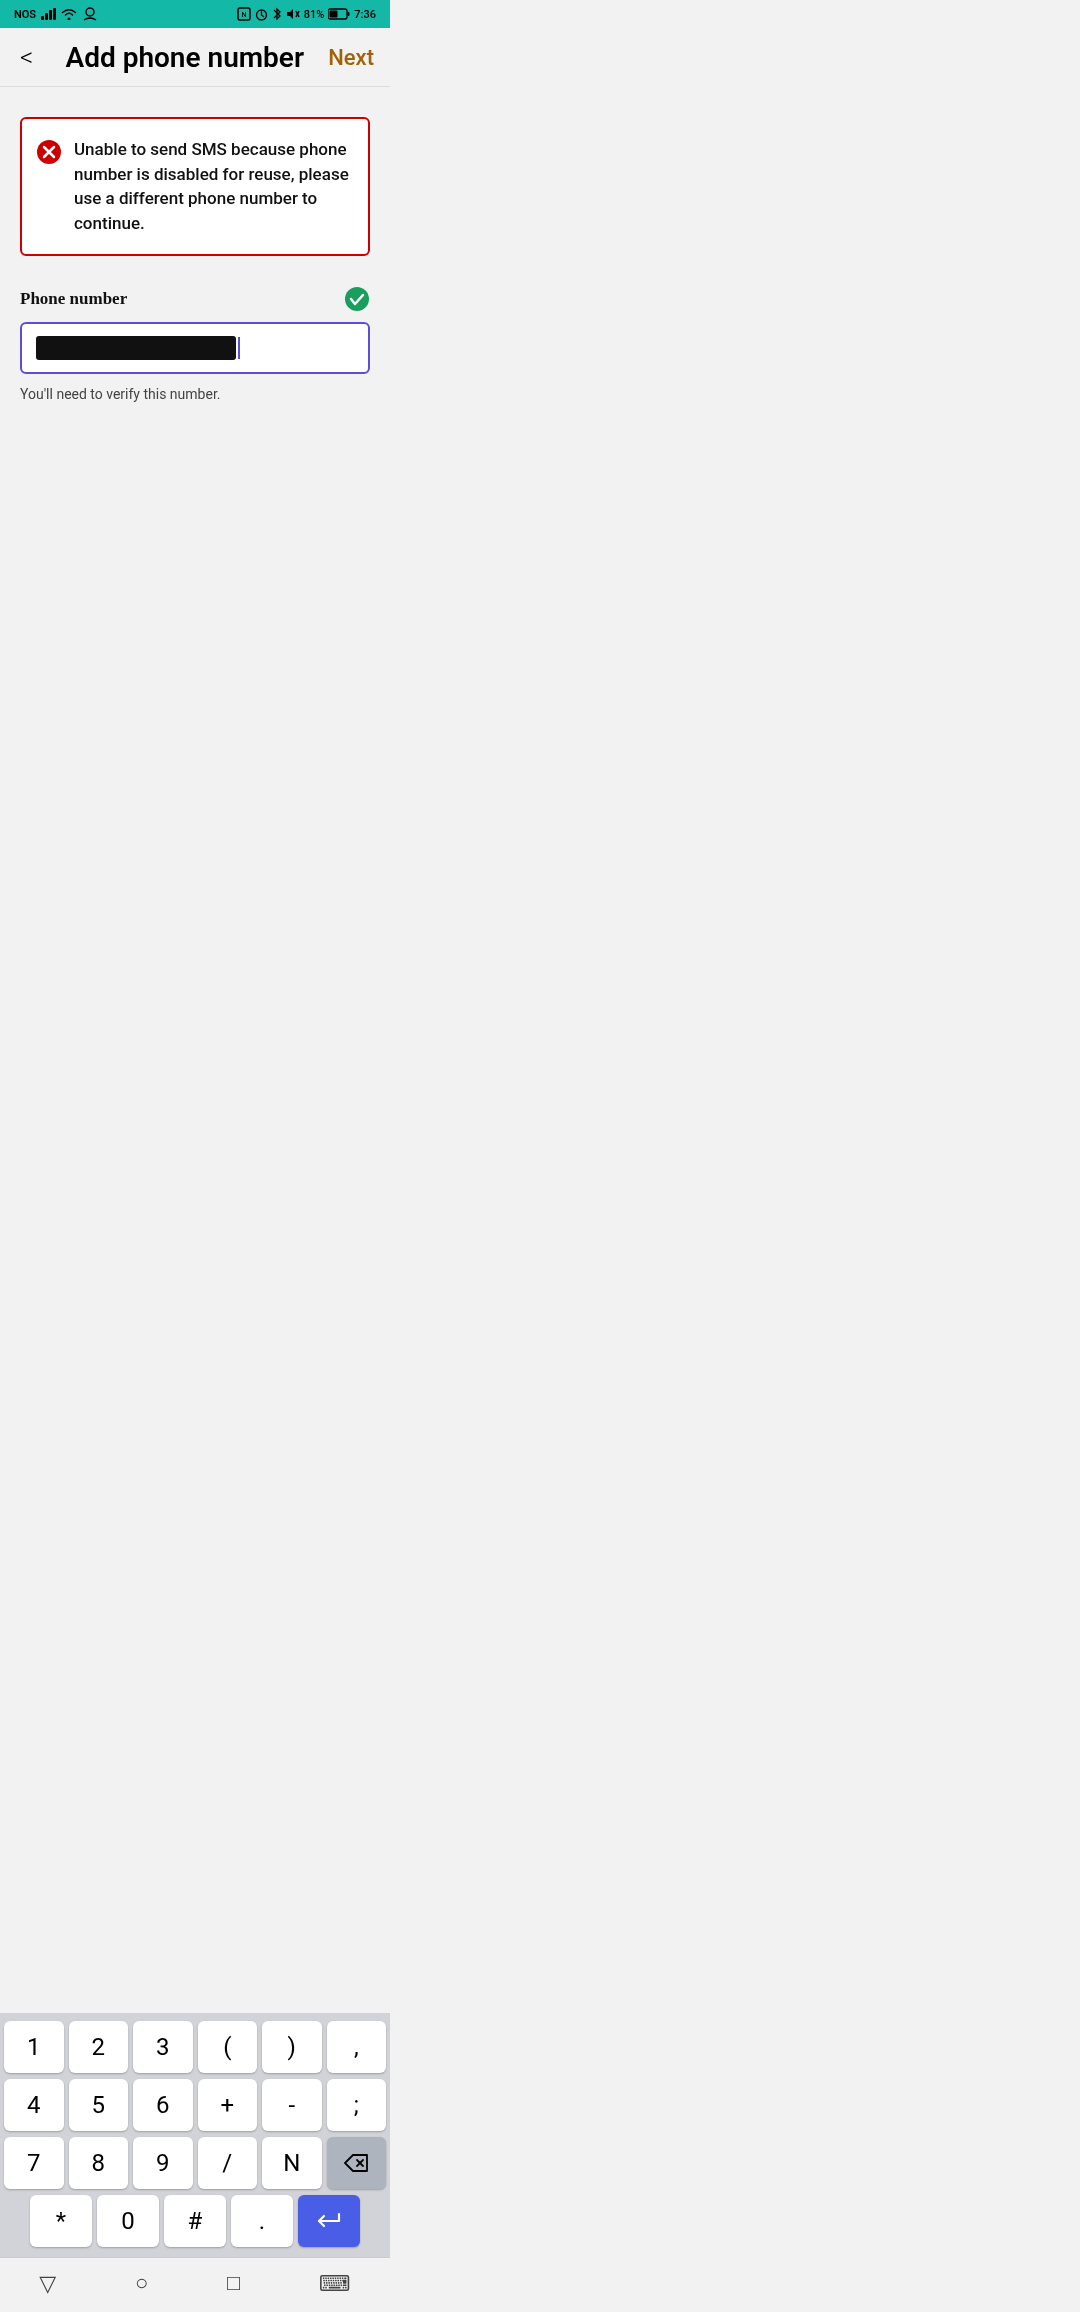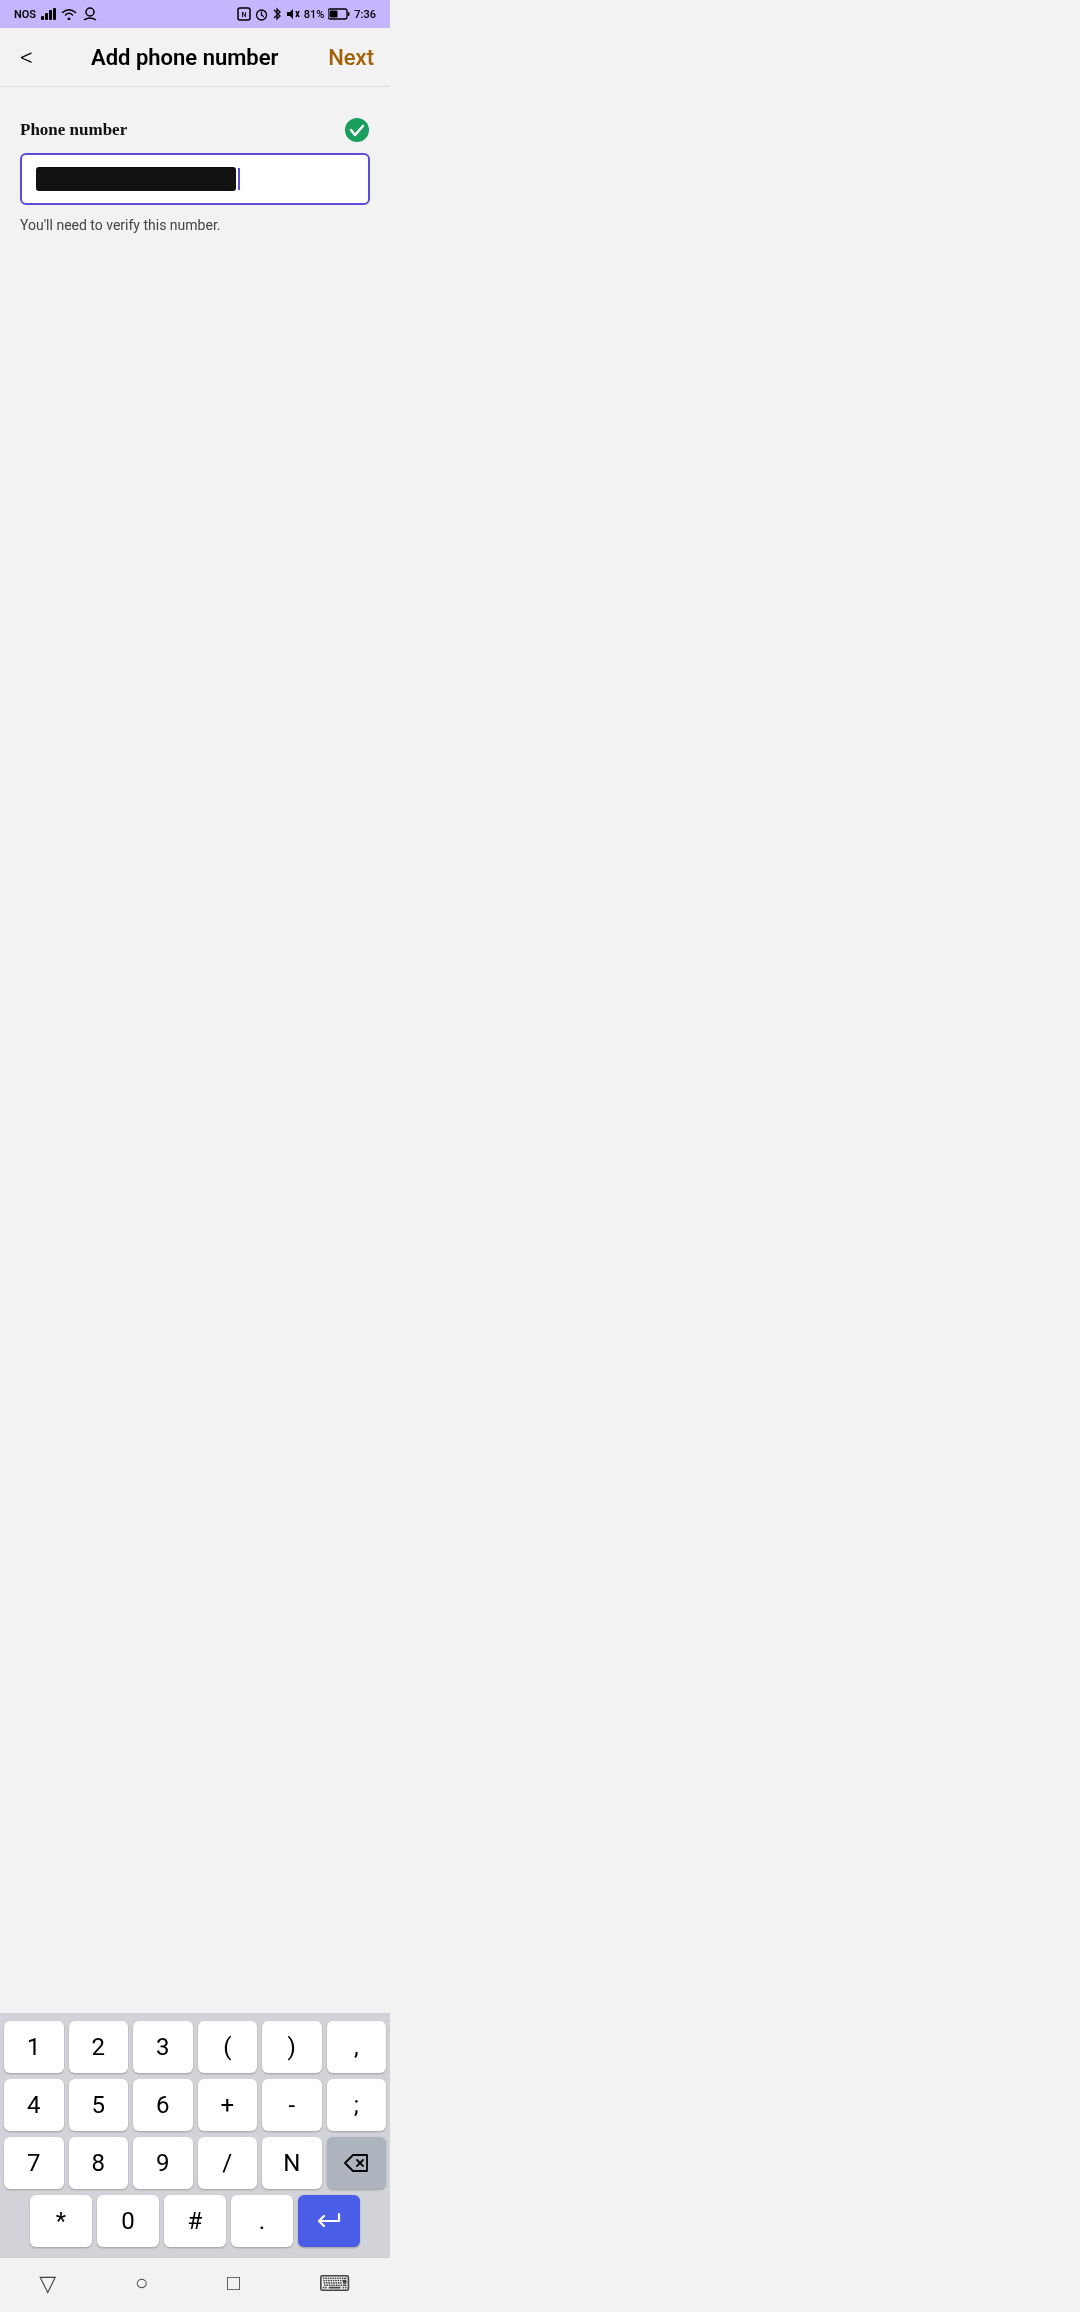--- a/index.html
+++ b/index.html
@@ -14,21 +14,21 @@
       flex-direction: column;
       overflow-x: hidden;
     }
 
     
     .status-bar {
       display: flex;
       justify-content: space-between;
       align-items: center;
       padding: 6px 14px;
-      background: #c4b5fd;
+      background: #14b8a6;
       height: 28px;
     }
     .status-left {
       font-size: 11px;
       font-weight: 600;
       display: flex;
       align-items: center;
       gap: 5px;
     }
     .status-right {
@@ -61,21 +61,21 @@
     }
     .back-btn {
       font-size: 26px;
       font-weight: 300;
       color: #000;
       cursor: pointer;
       padding: 4px 8px;
       line-height: 1;
     }
     .nav-title {
-      font-size: 22px;
+      font-size: 28px;
       font-weight: 600;
       color: #000;
       flex: 1;
       text-align: center;
     }
     .next-btn {
       font-size: 22px;
       font-weight: 500;
       color: #a16207;
       cursor: pointer;
@@ -269,20 +269,28 @@
 </div>
 
 <div class="top-nav">
   <div class="back-btn">&lt;</div>
   <div class="nav-title">Add phone number</div>
   <div class="next-btn">Next</div>
 </div>
 
 <div class="content">
 
+  <div class="error-box">
+    <svg class="error-icon" viewBox="0 0 26 26">
+      <circle cx="13" cy="13" r="12" fill="#cc0000"></circle>
+      <line x1="8" y1="8" x2="18" y2="18" stroke="#fff" stroke-width="2.5" stroke-linecap="round"></line>
+      <line x1="18" y1="8" x2="8" y2="18" stroke="#fff" stroke-width="2.5" stroke-linecap="round"></line>
+    </svg>
+    <div class="error-text">Unable to send SMS because phone number is disabled for reuse, please use a different phone number to continue.</div>
+  </div>
 
   <div class="field-label-row">
     <div class="field-label">Phone number</div>
     <svg class="check-icon" viewBox="0 0 26 26">
       <circle cx="13" cy="13" r="12" fill="#1a9e5e"></circle>
       <polyline points="7,13 11,18 19,9" stroke="#fff" stroke-width="2.5" fill="none" stroke-linecap="round" stroke-linejoin="round"></polyline>
     </svg>
   </div>
 
   <div class="phone-input-wrapper">

